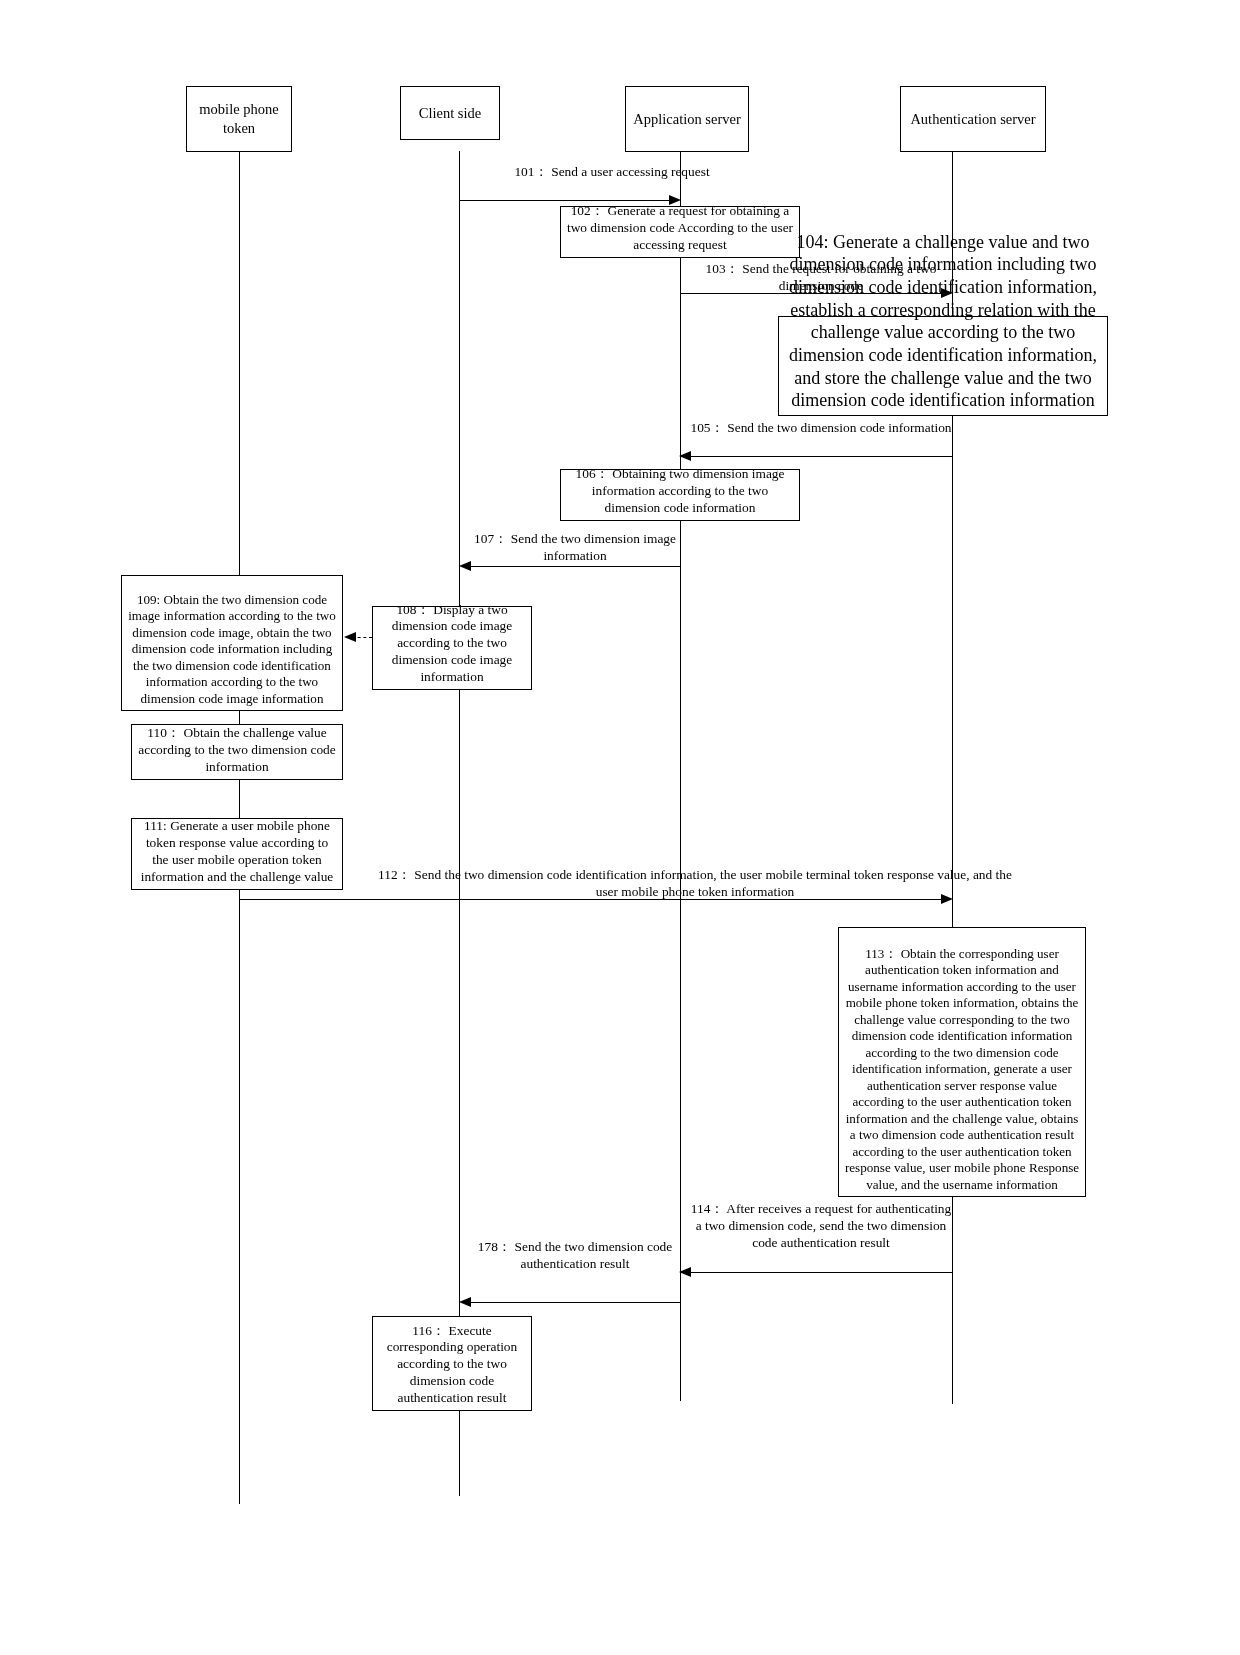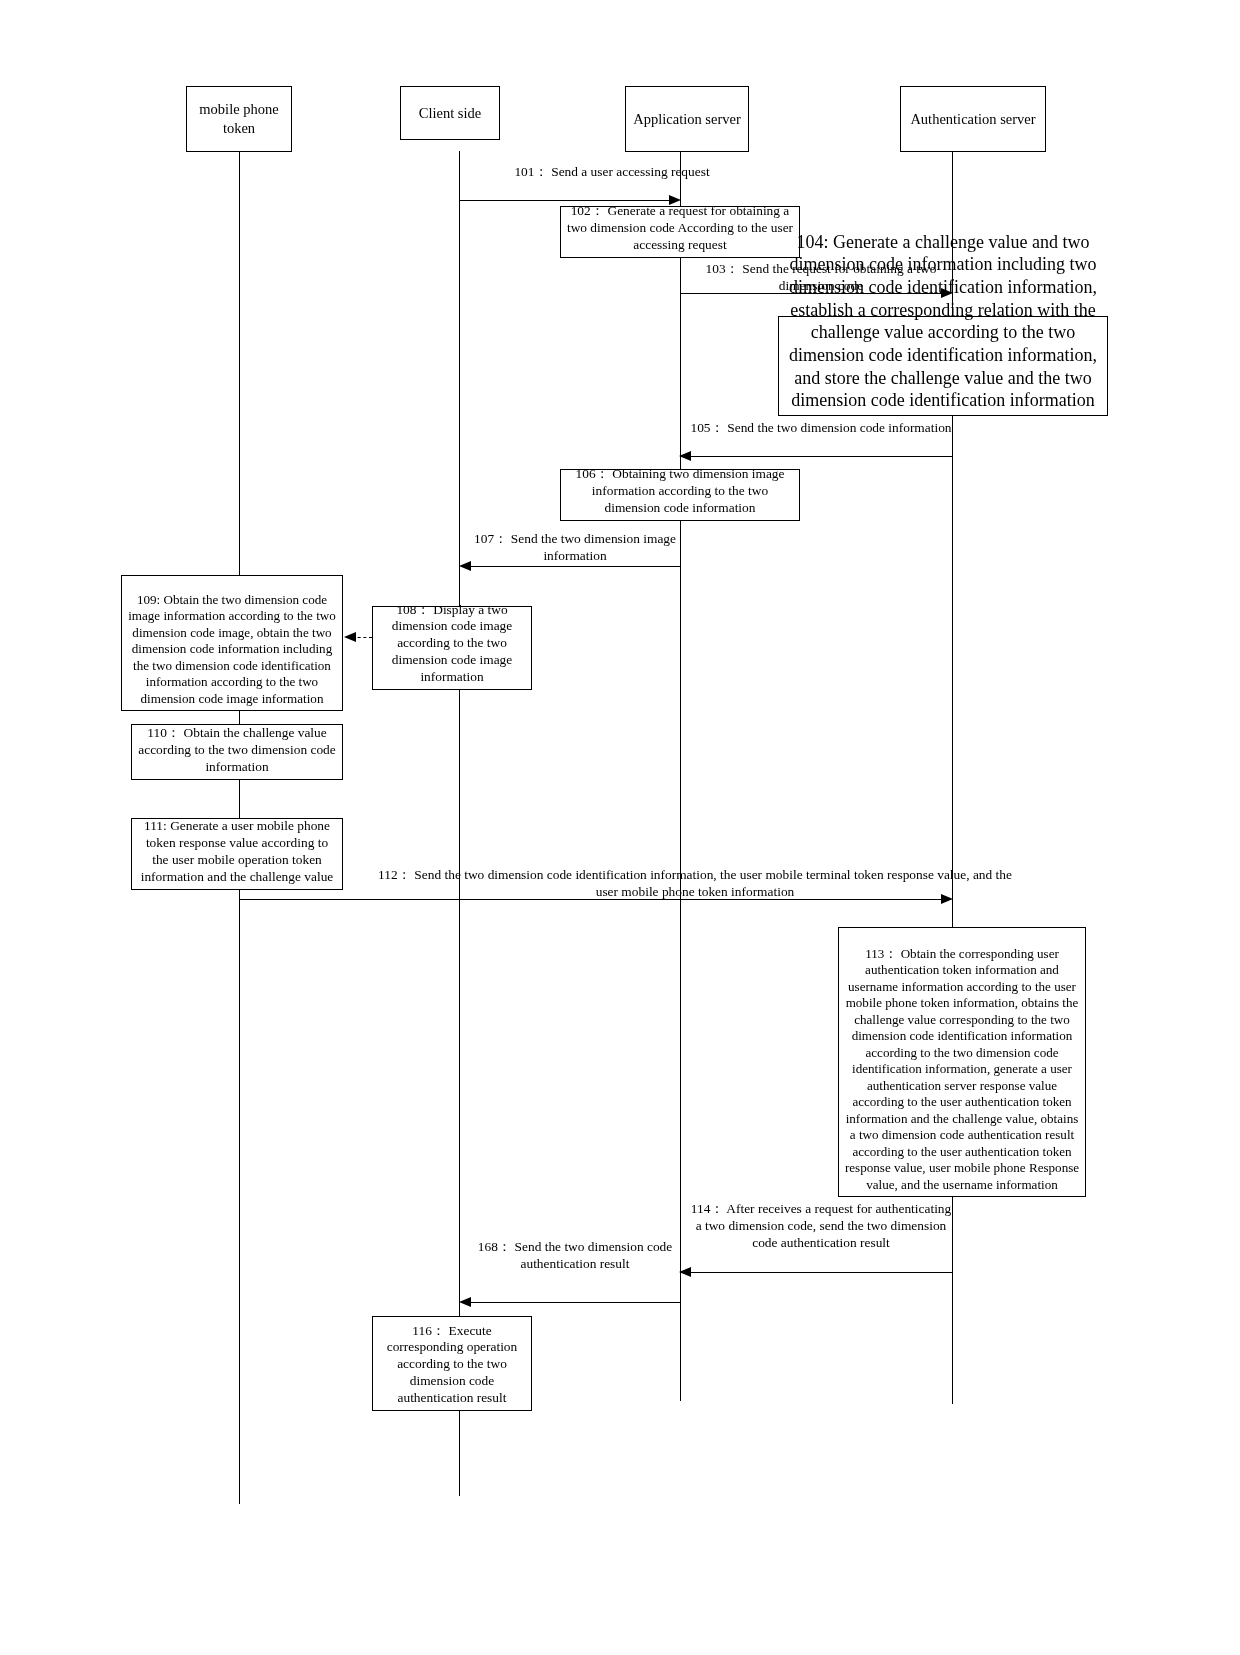--- a/index.html
+++ b/index.html
@@ -195,21 +195,21 @@
     <span>113：  Obtain the corresponding user authentication token information and username information according to the user mobile phone token information, obtains the challenge value corresponding to the two dimension code identification information according to the two dimension code identification information, generate a user authentication server response value according to the user authentication token information and the challenge value, obtains a two dimension code authentication result  according to the user authentication token response value, user mobile  phone Response value, and the username information</span>
   </div>
 
   <div class="msg-label" style="left:690px; top:1200px; width:262px;">
     <span>114：  After receives a request for authenticating a two dimension code, send the two dimension code authentication result</span>
   </div>
   <div class="arrow-line" style="left:690px; top:1272px; width:262px;"></div>
   <div class="arrow-head left" style="left:679px; top:1266.5px;"></div>
 
   <div class="msg-label" style="left:470px; top:1238px; width:210px;">
-    <span>168：  Send the two dimension code authentication result</span>
+    <span>178：  Send the two dimension code authentication result</span>
   </div>
   <div class="arrow-line" style="left:470px; top:1302px; width:210px;"></div>
   <div class="arrow-head left" style="left:459px; top:1296.5px;"></div>
 
   <div class="proc-box" style="left:372px; top:1316px; width:160px; height:95px;">
     <span>116：  Execute corresponding operation according to the two dimension code authentication result</span>
   </div>
 
 </div>
 

